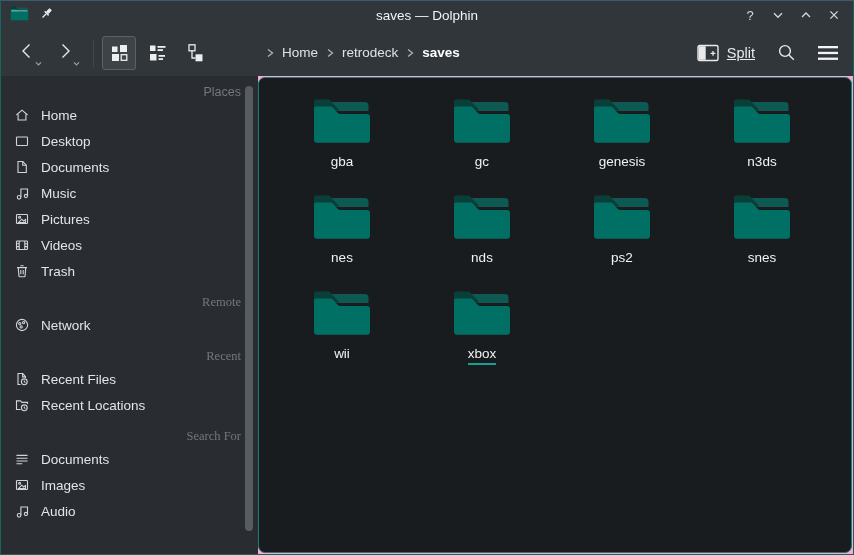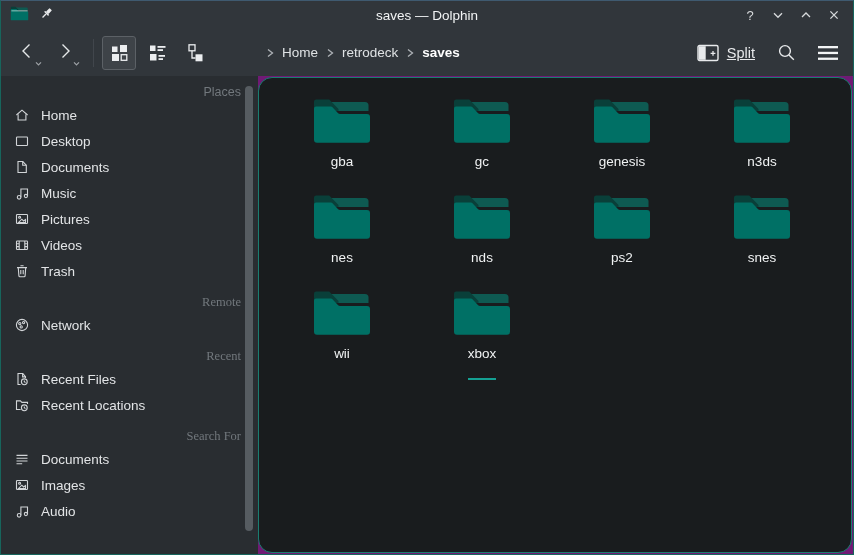--- a/index.html
+++ b/index.html
@@ -1,19 +1,19 @@
 <!DOCTYPE html>
 <html><head>
 <meta charset="utf-8">
 <style>
   html,body{margin:0;padding:0;background:#111;}
   *{box-sizing:border-box;}
   .window{
     width:854px;height:555px;position:relative;overflow:hidden;
-    background:#701a75;
+    background:#f9a8d4;
     font-family:"Liberation Sans", sans-serif;
     border:1px solid #17655c;border-top-color:#3f5a70;
     color:#dfe2e4;
   }
   
   .titlebar{height:28px;display:flex;align-items:center;position:relative;background:#31363b;}
   .tb-left{display:flex;align-items:center;gap:10px;padding-left:9px;}
   .tb-title{position:absolute;left:0;right:0;text-align:center;font-size:13.5px;color:#f2f4f5;pointer-events:none;}
   .tb-controls{margin-left:auto;display:flex;align-items:center;gap:6px;padding-right:8px;z-index:2;}
   .tb-btn{width:22px;height:22px;display:flex;align-items:center;justify-content:center;background:none;border:none;padding:0;cursor:default;}
@@ -42,26 +42,26 @@
   .sidebar{width:240px;background:#292d31;padding-top:6px;overflow:hidden;flex:none;text-align:right;}
   .sec-title{font-size:12.5px;color:#72787d;height:20px;line-height:20px;padding-left:10px;}
   .section{margin-bottom:0;}
   .section + .section .sec-title{margin-top:8px;font-family:Liberation Serif, serif;}
   .item{height:26px;display:flex;align-items:center;gap:11px;padding-left:13px;cursor:default;}
   .item .icon{width:16px;height:16px;display:flex;flex:none;}
   .item svg{stroke:#d2d5d8;fill:none;stroke-width:1.1;}
   .item .label{font-size:13.5px;color:#e2e4e6;white-space:nowrap;}
   .scrollcol{width:17px;background:#292d31;position:relative;flex:none;}
   .thumb{position:absolute;top:10px;left:4px;width:8px;height:445px;border-radius:4px;background:#565c61;}
-  .view{flex:1;margin:1px 1px 1px 0;border:1px solid #1a7d71;border-radius:14px;background:#191c1e;overflow:hidden;}
+  .view{flex:1;margin:1px 1px 1px 0;border:1px solid #1a7d71;border-radius:7px;background:#191c1e;overflow:hidden;}
   .grid{display:grid;grid-template-columns:repeat(4,140px);grid-auto-rows:96px;padding:19px 0 0 13px;align-content:start;}
   .cell{display:flex;flex-direction:column;align-items:center;cursor:default;}
   .cell .ficon{width:60px;height:48px;display:block;}
   .flabel{margin-top:9px;font-size:13.5px;color:#f0f2f3;line-height:15px;}
-  .flabel.hovered{border-bottom:2px solid #14a093;padding-bottom:17px;}
+  .flabel.hovered{border-bottom:2px solid #14a093;padding-bottom:2px;}
 </style>
 </head>
 <body>
 
 <svg width="0" height="0" style="position:absolute">
   <defs>
     <symbol id="i-folder" viewBox="0 0 60 48">
       <path d="M3 5 H53 Q56.5 5 56.5 8.5 V14 H3 z" fill="#0e5a52"></path>
       <path d="M2 14 V4.5 Q2 2.5 4.3 2.5 H17.2 L26.5 12 V14 z" fill="#093f39"></path>
       <path d="M2 42.8 V11.6 Q2 9.6 4 9.6 H18.2 C19.4 9.6 20.1 9.9 20.9 10.7 L25.9 15.9 C26.7 16.7 27.5 17 28.8 17 H55 Q58 17 58 20 V42.8 Q58 45.8 55 45.8 H5 Q2 45.8 2 42.8 z" fill="#007065"></path>

